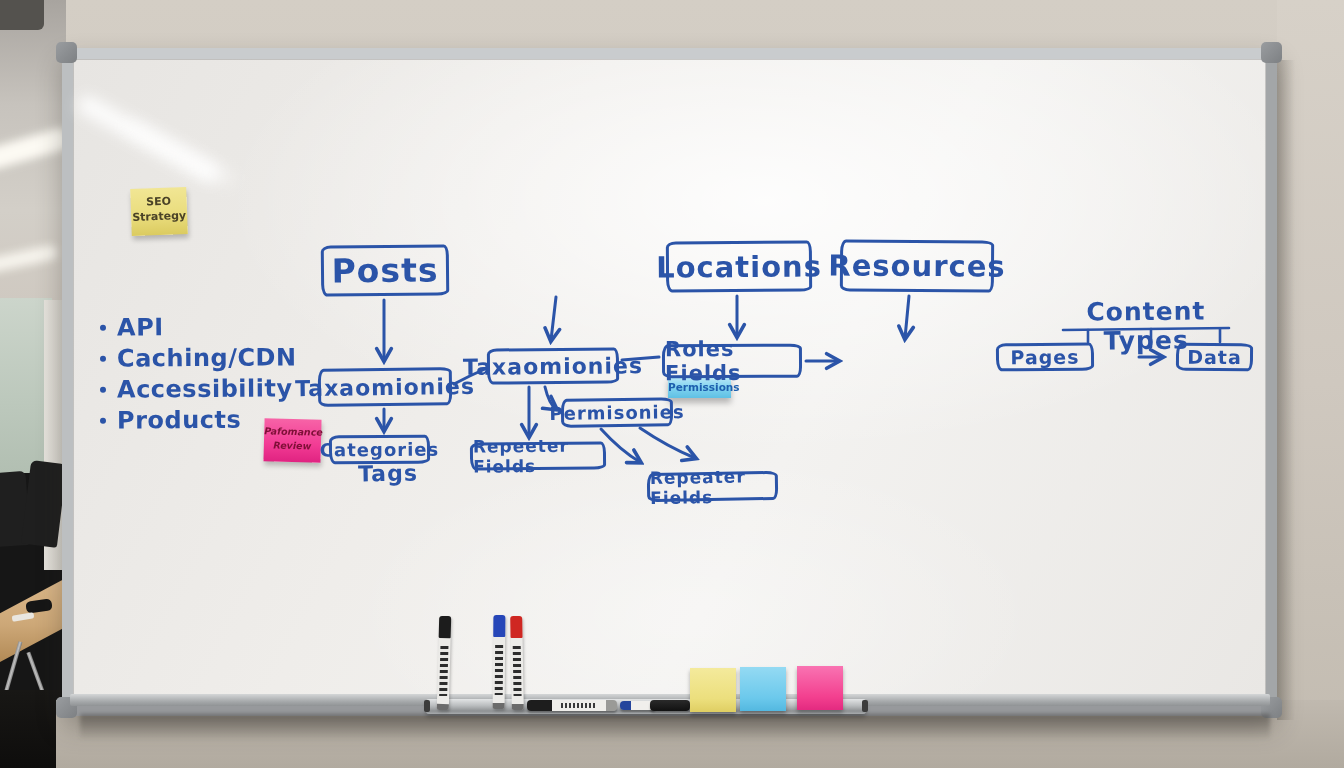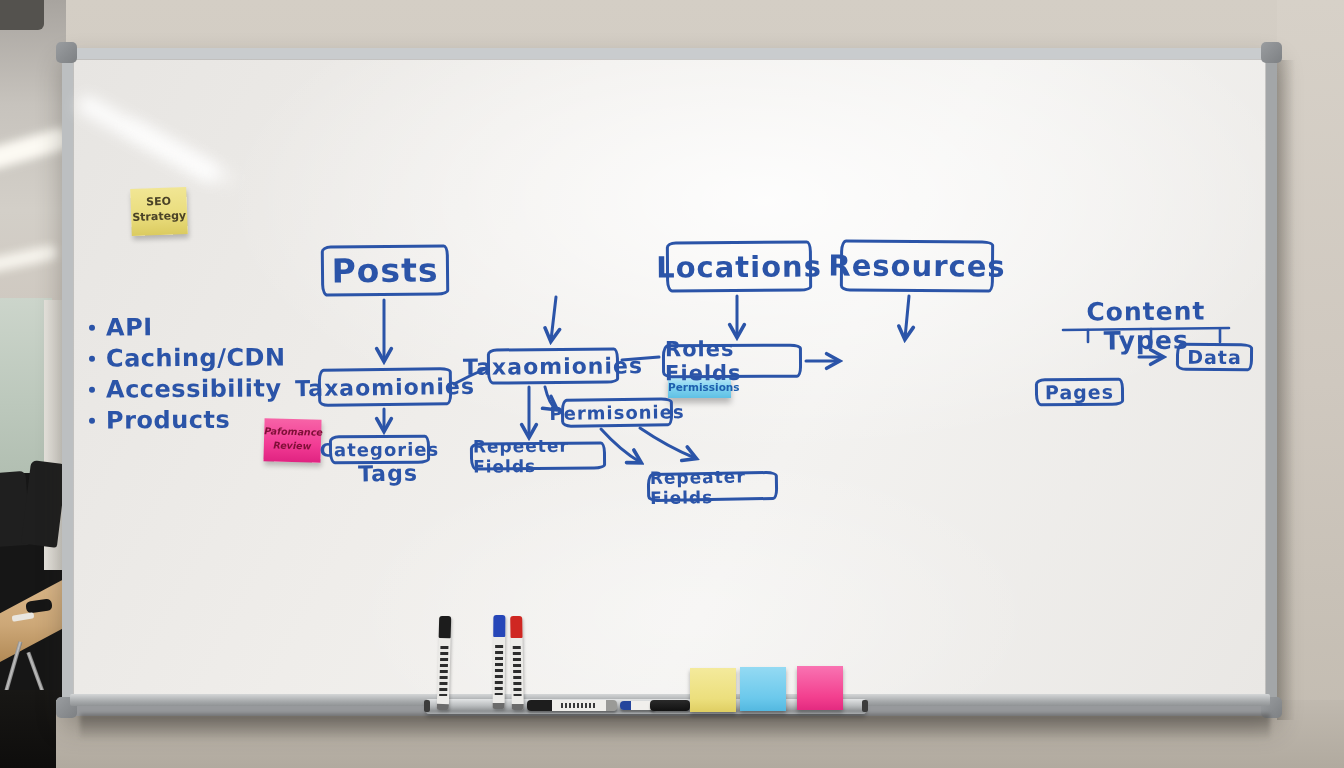--- a/index.html
+++ b/index.html
@@ -112,29 +112,29 @@
   .box-locations{left:666px;top:241px;width:146px;height:51px;font-size:29px;transform:rotate(-.4deg);}
   .box-resources{left:840px;top:240px;width:154px;height:52px;font-size:29px;transform:rotate(.4deg);}
   .box-tax1{left:318px;top:368px;width:134px;height:38px;font-size:22px;transform:rotate(-.8deg);}
   .box-tax2{left:487px;top:348px;width:132px;height:36px;font-size:22px;transform:rotate(-.5deg);}
   .box-custom{left:662px;top:344px;width:140px;height:34px;font-size:21px;transform:rotate(-.3deg);}
   .box-users{left:846px;top:346px;width:126px;height:33px;font-size:21px;transform:rotate(.3deg);}
   .box-permis{left:561px;top:398px;width:112px;height:29px;font-size:18px;transform:rotate(-.8deg);}
   .box-repeeter{left:470px;top:442px;width:136px;height:28px;font-size:17px;transform:rotate(-.5deg);}
   .box-repeater{left:647px;top:472px;width:131px;height:29px;font-size:17px;transform:rotate(-1deg);}
   .box-categories{left:329px;top:435px;width:101px;height:29px;font-size:18px;transform:rotate(-.4deg);}
-  .box-pages{left:1035px;top:343px;width:89px;height:28px;font-size:19px;transform:rotate(-.5deg);margin-top:35px;}
+  .box-pages{left:996px;top:343px;width:98px;height:28px;font-size:19px;transform:rotate(-.5deg);}
   .box-data{left:1176px;top:343px;width:77px;height:28px;font-size:19px;transform:rotate(.4deg);}
   .tags-label{position:absolute;left:348px;top:461px;width:80px;text-align:center;font-size:22px;font-weight:600;
     letter-spacing:1px;transform:rotate(-1deg);}
   .ct-heading{position:absolute;left:1048px;top:297px;width:196px;text-align:center;font-size:25px;font-weight:600;
     letter-spacing:1px;transform:rotate(-.6deg);}
 
   
-  .checklist{position:absolute;left:89px;top:313px;display:flex;flex-direction:column;gap:3px;}
+  .checklist{position:absolute;left:100px;top:313px;display:flex;flex-direction:column;gap:3px;}
   .chk-item{display:flex;align-items:center;gap:11px;height:28px;transform:rotate(-.4deg);}
   .chk-dot{width:6px;height:6px;border-radius:50%;background:var(--ink);flex:0 0 auto;}
   .chk-text{font-size:24px;font-weight:600;letter-spacing:.5px;color:var(--ink);white-space:nowrap;}
 
   .arrows{position:absolute;left:0;top:0;width:1344px;height:768px;pointer-events:none;}
 </style>
 </head>
 <body>
 
 <div id="stage">

